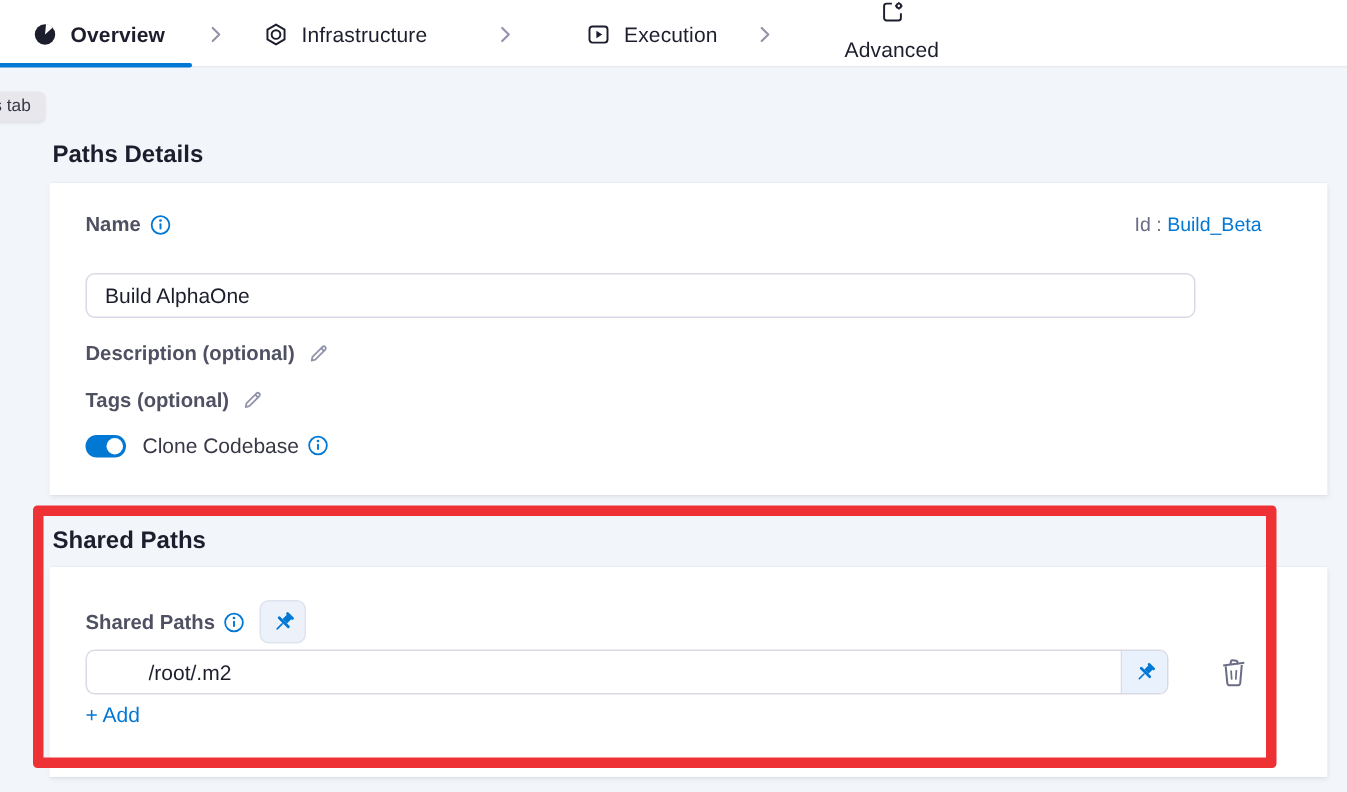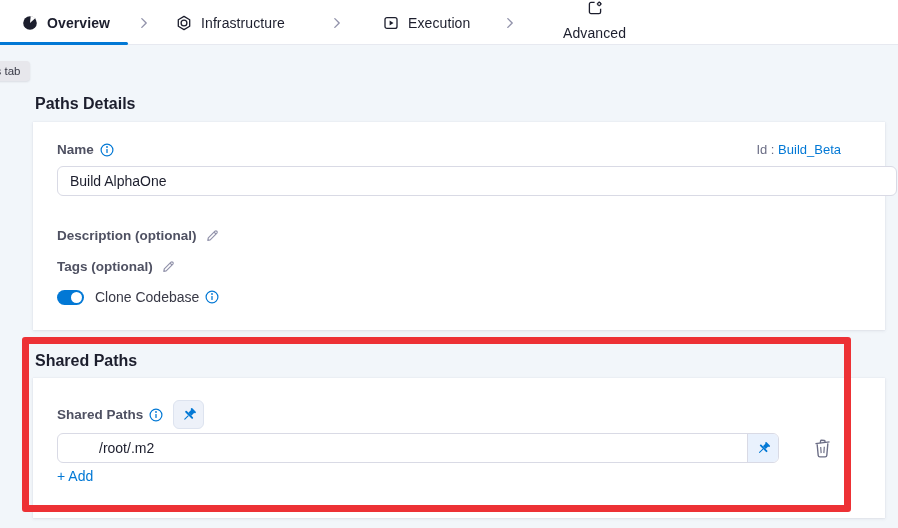--- a/index.html
+++ b/index.html
@@ -37,21 +37,21 @@
   .field-label { font-size:13.5px; font-weight:600; color:#4f5162; display:flex;
                  align-items:center; gap:6px; }
   .text-input { height:30px; border:1px solid #d9dae5; border-radius:6px; background:#fff;
                 font-family:"Liberation Sans","DejaVu Sans",sans-serif;
                 font-size:14px; color:#1c1e2d; padding:0 12px; outline:none; width:100%; }
 
   .name-row { position:absolute; left:24px; top:20px; right:44px; display:flex;
               justify-content:space-between; align-items:center; }
   .id-line { font-size:13px; color:#6b6d85; }
   .id-line a { color:#0278d5; text-decoration:none; font-weight:500;text-align:right; }
-  .name-input-wrap { position:absolute; left:24px; top:44px; width:840px; }
+  .name-input-wrap { position:absolute; left:24px; top:60px; width:740px; }
 
   .desc-row { position:absolute; left:24px; top:106px; display:flex; align-items:flex-start; gap:8px; }
   .tags-row { position:absolute; left:24px; top:137px; display:flex; align-items:center; gap:8px; }
   .opt-label { font-size:13.5px; font-weight:600; color:#4f5162; }
 
   .toggle-row { position:absolute; left:24px; top:167px; display:flex; align-items:center; gap:11px; }
   .toggle { width:27px; height:15px; border-radius:8px; background:#0278d5; position:relative;
             cursor:pointer; }
   .toggle .knob { position:absolute; top:2px; right:2px; width:11px; height:11px;
                   border-radius:50%; background:#fff; }
@@ -112,21 +112,21 @@
       </span>
       <span class="label">Infrastructure</span>
     </div>
 
     <div class="chev" style="left:330px;">
       <svg width="14" height="14" viewBox="0 0 16 16">
         <path d="M5.5 3 L10.5 8 L5.5 13" stroke="#9293ab" stroke-width="1.6" fill="none" stroke-linecap="round" stroke-linejoin="round"></path>
       </svg>
     </div>
 
-    <div class="tab" style="left:383px;align-items:center;">
+    <div class="tab" style="left:391px;align-items:center;">
       <span class="icon">
         <svg width="16" height="16" viewBox="0 0 16 16" fill="none">
           <rect x="2" y="2.6" width="12" height="10.8" rx="2" stroke="#1c1e2d" stroke-width="1.3"></rect>
           <path d="M6.6 5.5 L10.5 8 L6.6 10.5 Z" fill="#1c1e2d"></path>
         </svg>
       </span>
       <span class="label">Execution</span>
     </div>
 
     <div class="chev" style="left:503px;">

